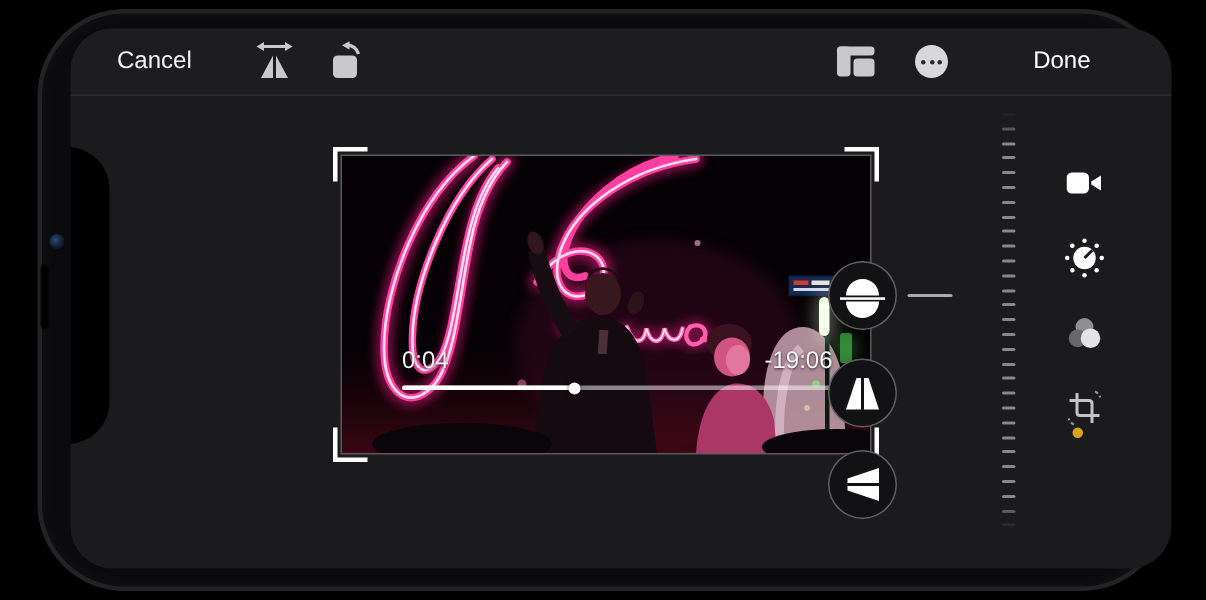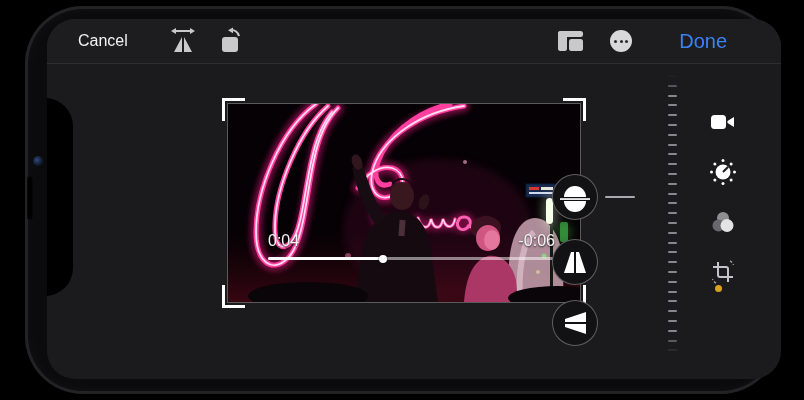--- a/index.html
+++ b/index.html
@@ -17,21 +17,21 @@
            box-shadow:inset 0 0 2px #1a1a1c;}
   .screen{left:22px;top:13px;width:734px;height:360px;border-radius:28px;
           background:#1b1b1d;overflow:hidden;}
   .notch{left:-2px;top:79px;width:28px;height:198px;background:#000;
          border-radius:0 30px 30px 0;}
 
   
   .toolbar{left:0;top:0;width:100%;height:44px;background:#1d1d20;
            border-bottom:1px solid #2e2e31;}
   .cancel{left:31px;top:12px;color:#f2f2f2;font-size:16px;line-height:20px;cursor:default;}
-  .done{right:54px;top:12px;color:#3b82f6;font-size:20px;line-height:20px;}
+  .done{right:54px;top:12px;color:#ffffff;font-size:16px;line-height:20px;}
   .tbtn{width:36px;height:34px;top:5px;display:flex;align-items:center;justify-content:center;}
   .tbtn svg{display:block;}
   .flip-btn{left:118px;} .rotate-btn{left:167px;} .aspect-btn{left:505px;}
   .more-btn{left:556px;}
   .more-circle{width:22px;height:22px;border-radius:50%;background:#d8d8da;
                display:flex;align-items:center;justify-content:center;gap:2.5px;}
   .more-circle i{width:3px;height:3px;border-radius:50%;background:#2a2a2c;display:block;}
 
   
   .video{left:181px;top:85px;width:352px;height:198px;background:#000;
@@ -209,21 +209,21 @@
         <ellipse cx="80" cy="192" rx="60" ry="14" fill="#0a0508"></ellipse>
         <ellipse cx="330" cy="194" rx="50" ry="12" fill="#0a0508"></ellipse>
       </svg>
 
       <div class="abs handle h-tl"></div>
       <div class="abs handle h-tr"></div>
       <div class="abs handle h-bl"></div>
       <div class="abs handle h-br"></div>
 
       <span class="abs time t-el">0:04</span>
-      <span class="abs time t-rem">-0:06</span>
+      <span class="abs time t-rem">-19:06</span>
       <div class="abs track">
         <div class="abs fill" style="width: 40%;"></div>
         <div class="abs thumb" style="left: calc(40% - 4px);"></div>
       </div>
     </div>
 
     <div class="abs cbtn b1">
       <span>
         <svg width="30" height="30" viewBox="0 0 30 30">
           <path d="M 15 4 a 11 11 0 0 1 11 11 h -22 a 11 11 0 0 1 11 -11 Z" fill="#fff"></path>

